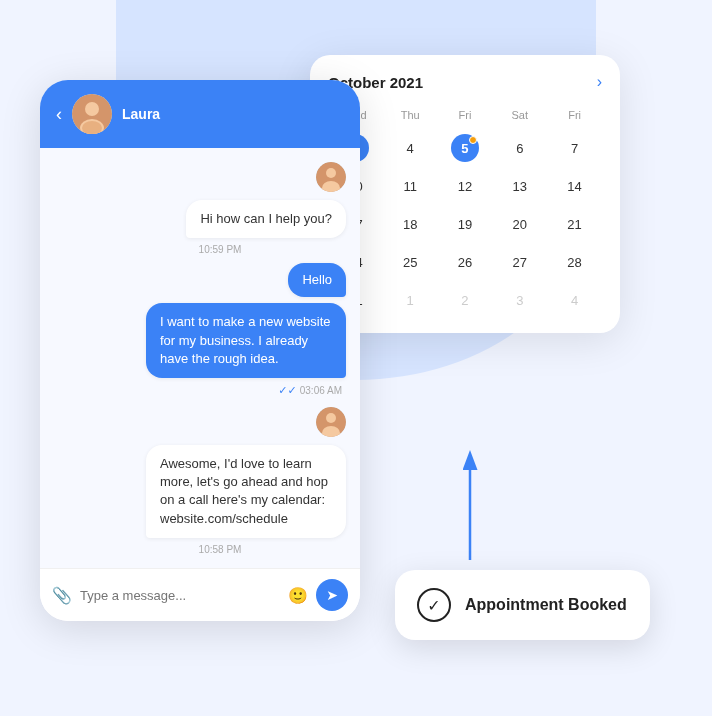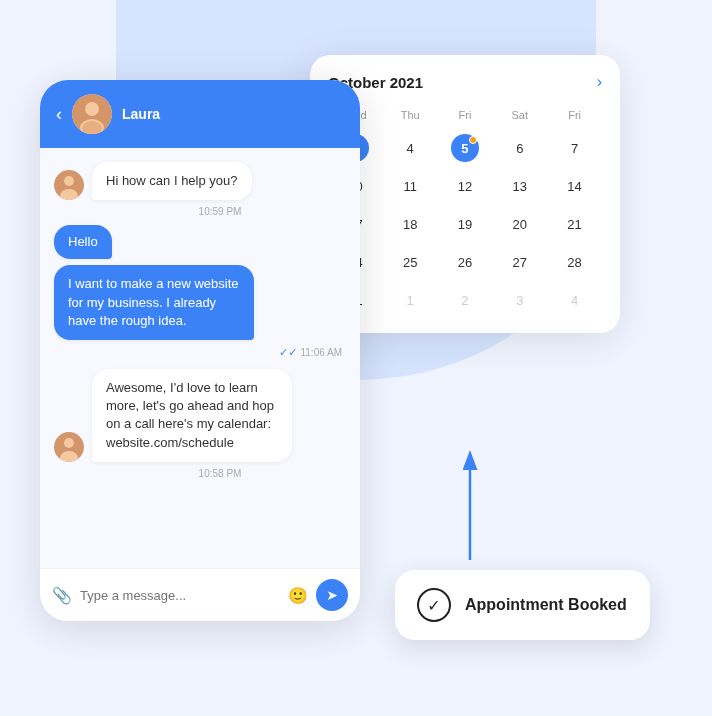--- a/index.html
+++ b/index.html
@@ -86,20 +86,21 @@
       padding: 14px 14px 0 14px;
       background: #f7f9ff;
       min-height: 420px;
     }
 
     .msg-row {
       display: flex;
       align-items: flex-end;
       gap: 8px;
       margin-bottom: 6px;
+      flex-direction: column;
     }
 
     .msg-row.right {
       justify-content: flex-start;
     }
 
     .msg-avatar-small {
       width: 30px;
       height: 30px;
       border-radius: 50%;
@@ -373,21 +374,21 @@
         </div>
       </div>
 
       <div class="msg-row right">
         <div class="bubble blue">
           <span>I want to make a new website for my business. I already have the rough idea.</span>
         </div>
       </div>
       <div class="msg-time-check" style="display:flex;justify-content:flex-end;align-items:center;gap:3px;margin-bottom:10px;margin-right:4px;">
         <span style="color:#3b82f6;font-size:11px;">✓✓</span>
-        <span style="font-size:10px;color:#aaa;">11:06 AM</span>
+        <span style="font-size:10px;color:#aaa;">03:06 AM</span>
       </div>
 
       <div class="msg-row">
         <div class="msg-avatar-small">
           <svg width="30" height="30" viewBox="0 0 30 30">
             <circle cx="15" cy="15" r="15" fill="#d4956a"></circle>
             <circle cx="15" cy="11" r="5" fill="#f5c9a0"></circle>
             <ellipse cx="15" cy="26" rx="9" ry="7" fill="#f5c9a0"></ellipse>
           </svg>
         </div>

